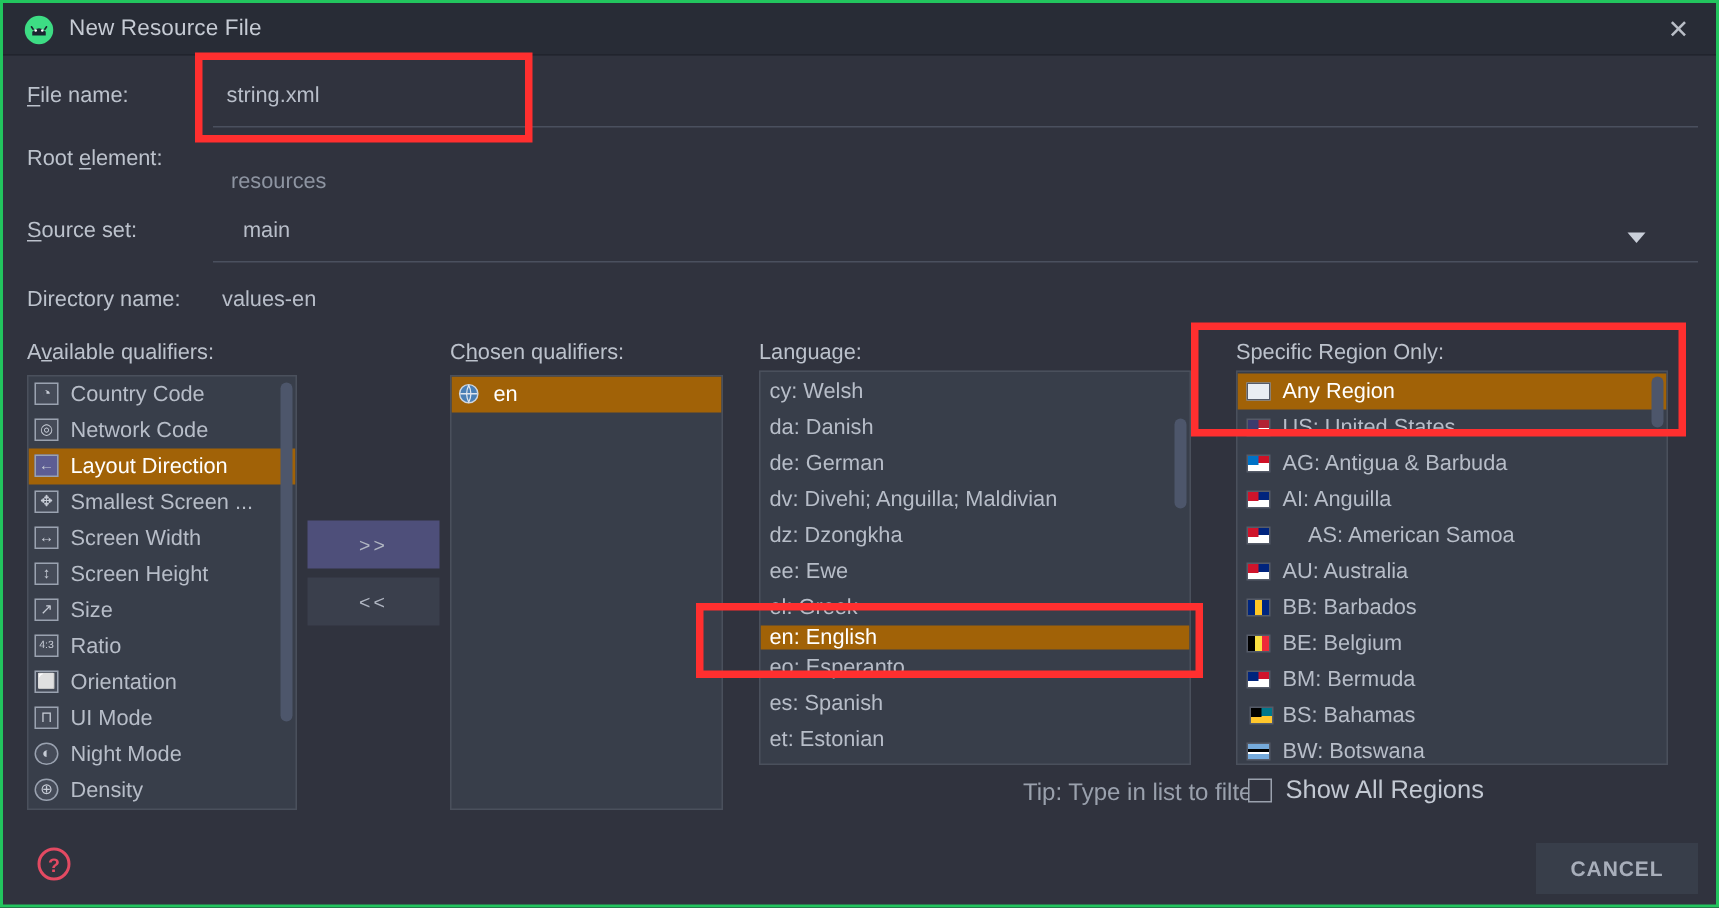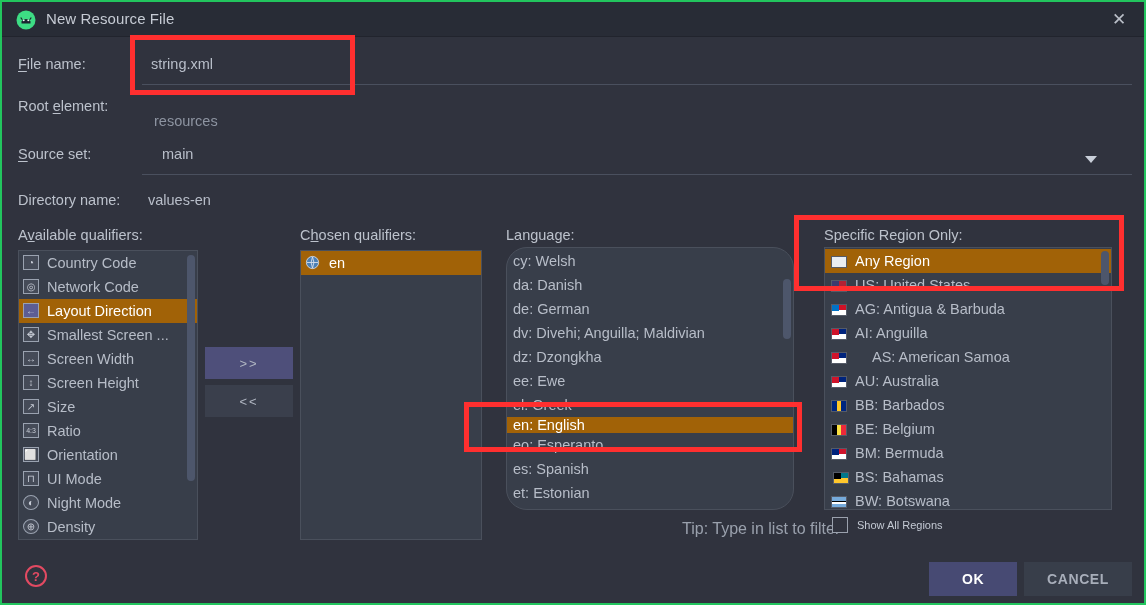--- a/index.html
+++ b/index.html
@@ -108,21 +108,21 @@
   #tip {
     position: absolute; font-size: 16px; color: #9aa1ad; white-space: nowrap;
   }
   #showall {
     position: absolute; display: flex; align-items: center; cursor: pointer;
   }
   #showall .cb {
     width: 16px; height: 16px; border: 1px solid #9aa1ad; background: #30333e;
     margin-right: 9px;
   }
-  #showall .cblabel { font-size: 11px; color: #c3c9d3; }
+  #showall .cblabel { font-size: 17px; color: #c3c9d3; }
 
   #help-icon {
     position: absolute; left: 23px; top: 563px;
     width: 22px; height: 22px; border-radius: 50%;
     border: 2px solid #e34a62; color: #e34a62;
     font-size: 13px; font-weight: bold;
     display: flex; align-items: center; justify-content: center;
     cursor: pointer;
   }
   .dlgbtn {
@@ -291,21 +291,21 @@
           <span class="ico"><svg width="15" height="15" viewBox="0 0 16 16">
               <circle cx="8" cy="8" r="6.5" fill="#4a7fb5" stroke="#cfd6e0" stroke-width="1"></circle>
               <path d="M2 8 H14 M8 2 Q11 8 8 14 Q5 8 8 2" fill="none" stroke="#dfe5ee" stroke-width="0.9"></path>
             </svg></span>
           <span>en</span>
         </div>
       </div>
   </div>
 
   <div class="panel-label" style="left:504px; top:225px;">Language:</div>
-  <div class="listbox" style="left:504px; top:245px; width:288px; height:263px;border-radius:21px;">
+  <div class="listbox" style="left:504px; top:245px; width:288px; height:263px;">
     <div id="language-rows" style="margin-top:1px;">
         <div class="row" style="padding-left: 6px; height: 24px;">
           <span>cy: Welsh</span>
         </div>
         <div class="row" style="padding-left: 6px; height: 24px;">
           <span>da: Danish</span>
         </div>
         <div class="row" style="padding-left: 6px; height: 24px;">
           <span>de: German</span>
         </div>
@@ -394,20 +394,19 @@
 
   <div id="tip" style="left:680px; top:518px;">Tip: Type in list to filter</div>
 
   <div id="showall" style="left:830px; top:515px;">
     <span class="cb"></span>
     <span class="cblabel">Show All Regions</span>
   </div>
 
   <div id="help-icon">?</div>
 
-  <div class="dlgbtn" id="ok-button" style="left:927px; top:560px; width:88px;">OK</div>
   <div class="dlgbtn" id="cancel-button" style="left:1022px; top:560px; width:108px;">CANCEL</div>
 
   <div class="redbox" style="left:128px; top:33px; width:225px; height:60px;"></div>
   <div class="redbox" style="left:462px; top:400px; width:338px; height:50px;"></div>
   <div class="redbox" style="left:792px; top:213px; width:330px; height:76px;"></div>
 
 </div>
 
 </body></html>

